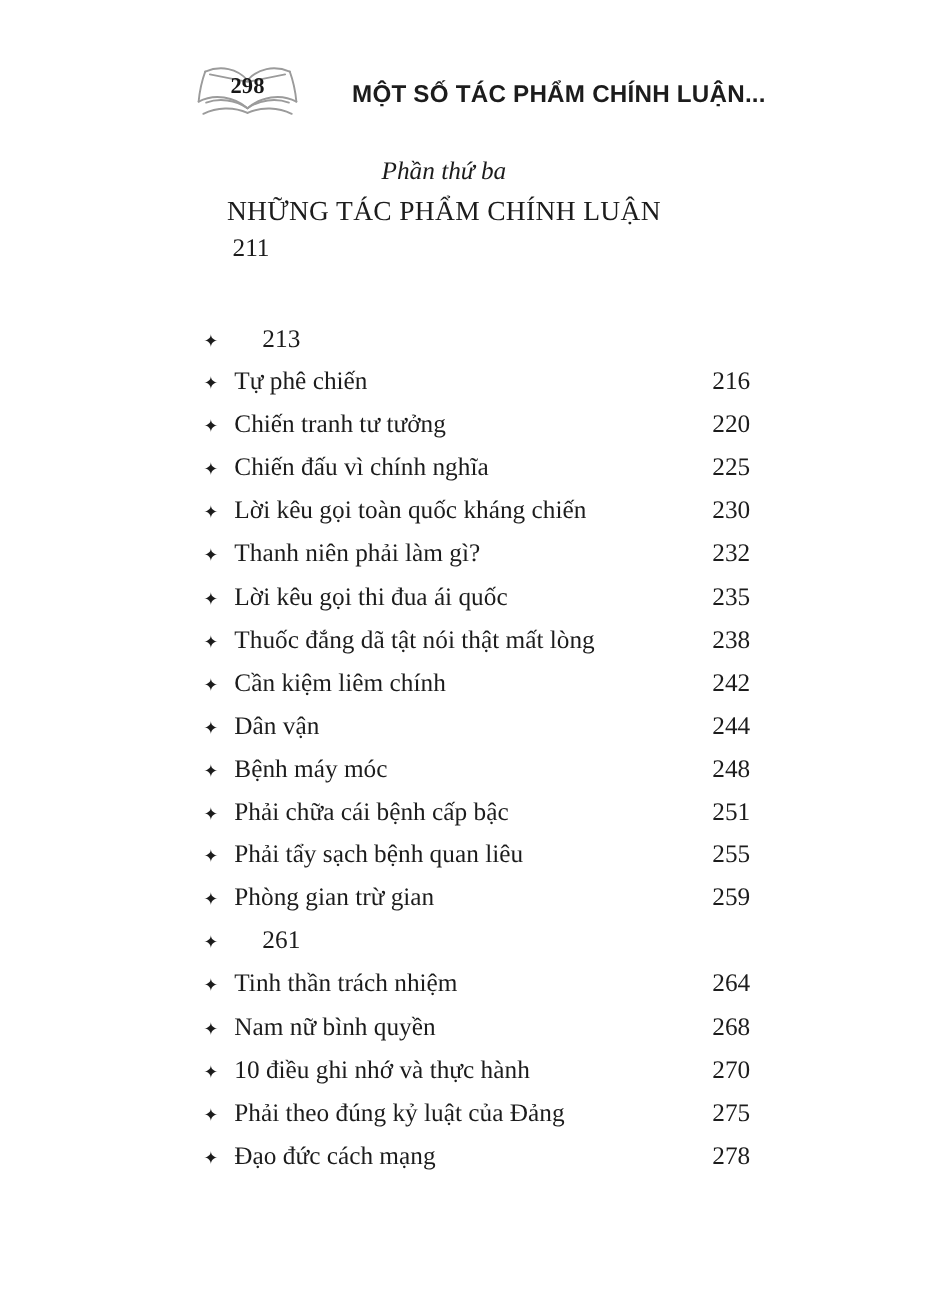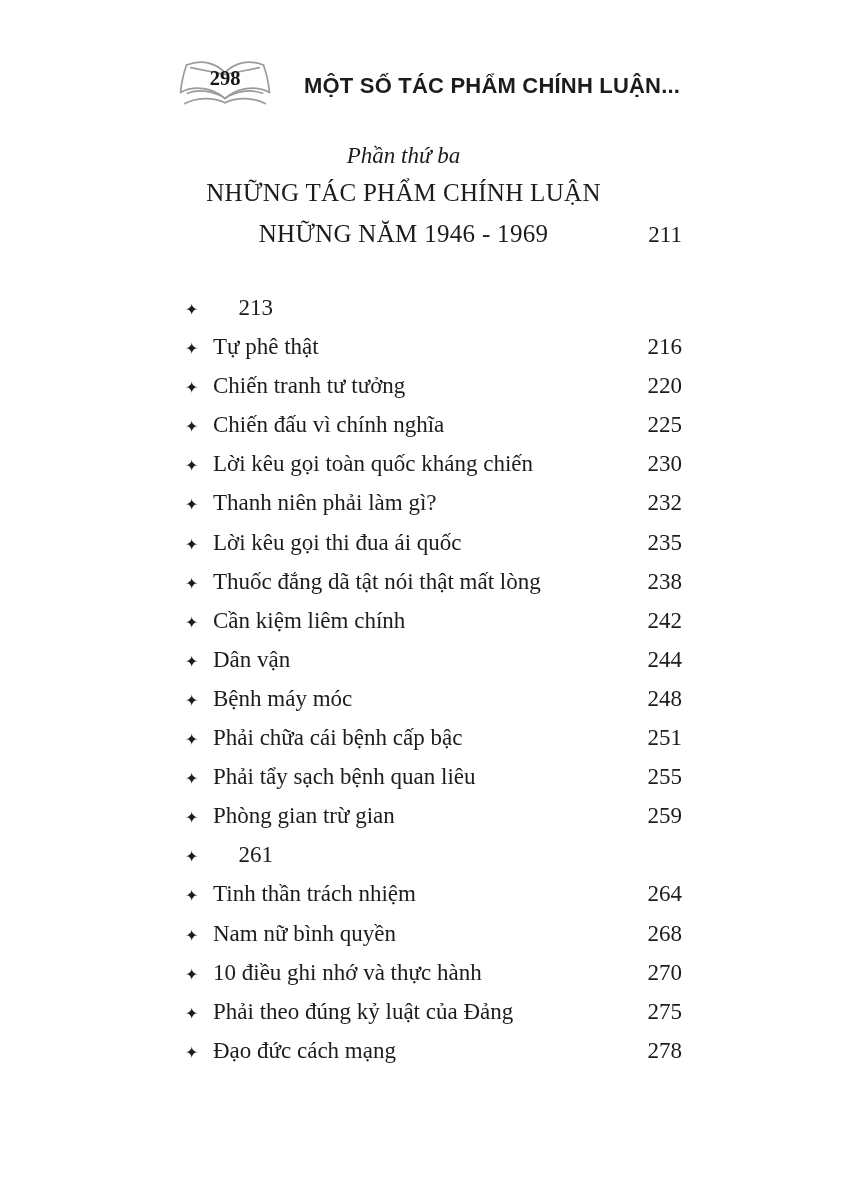--- a/index.html
+++ b/index.html
@@ -18,21 +18,21 @@
   .header {
     position: absolute;
     left: 178px;
     top: 52px;
     width: 500px;
     display: flex;
     align-items: center;
   }
   .book-icon { width: 94px; height: 68px; flex: 0 0 auto; }
   .running-title {
-    margin-left: 32px;
+    margin-left: 48px;
     font-family: "Liberation Sans", sans-serif;
     font-weight: bold;
     font-size: 22px;
     letter-spacing: 0.2px;
     white-space: nowrap;
   }
 
   
   .heading {
     position: absolute;
@@ -102,33 +102,32 @@
   <div class="heading">
     <div class="h-row">
       <span class="mid part-label">Phần thứ ba</span>
       <span class="numcol"></span>
     </div>
     <div class="h-row">
       <span class="mid sec-title">NHỮNG TÁC PHẨM CHÍNH LUẬN</span>
       <span class="numcol"></span>
     </div>
     <div class="h-row">
-      <span class="mid sec-title">NHỮNG NĂM 1946 - 1969</span>
       <span class="numcol">211</span>
     </div>
   </div>
 
   <div class="toc" id="toc">
       <div class="toc-row">
         <span class="bullet">✦</span>
         <span class="pagenum">213</span>
       </div>
       <div class="toc-row">
         <span class="bullet">✦</span>
-        <span class="entry-title">Tự phê thật</span>
+        <span class="entry-title">Tự phê chiến</span>
         <span class="pagenum">216</span>
       </div>
       <div class="toc-row">
         <span class="bullet">✦</span>
         <span class="entry-title">Chiến tranh tư tưởng</span>
         <span class="pagenum">220</span>
       </div>
       <div class="toc-row">
         <span class="bullet">✦</span>
         <span class="entry-title">Chiến đấu vì chính nghĩa</span>

